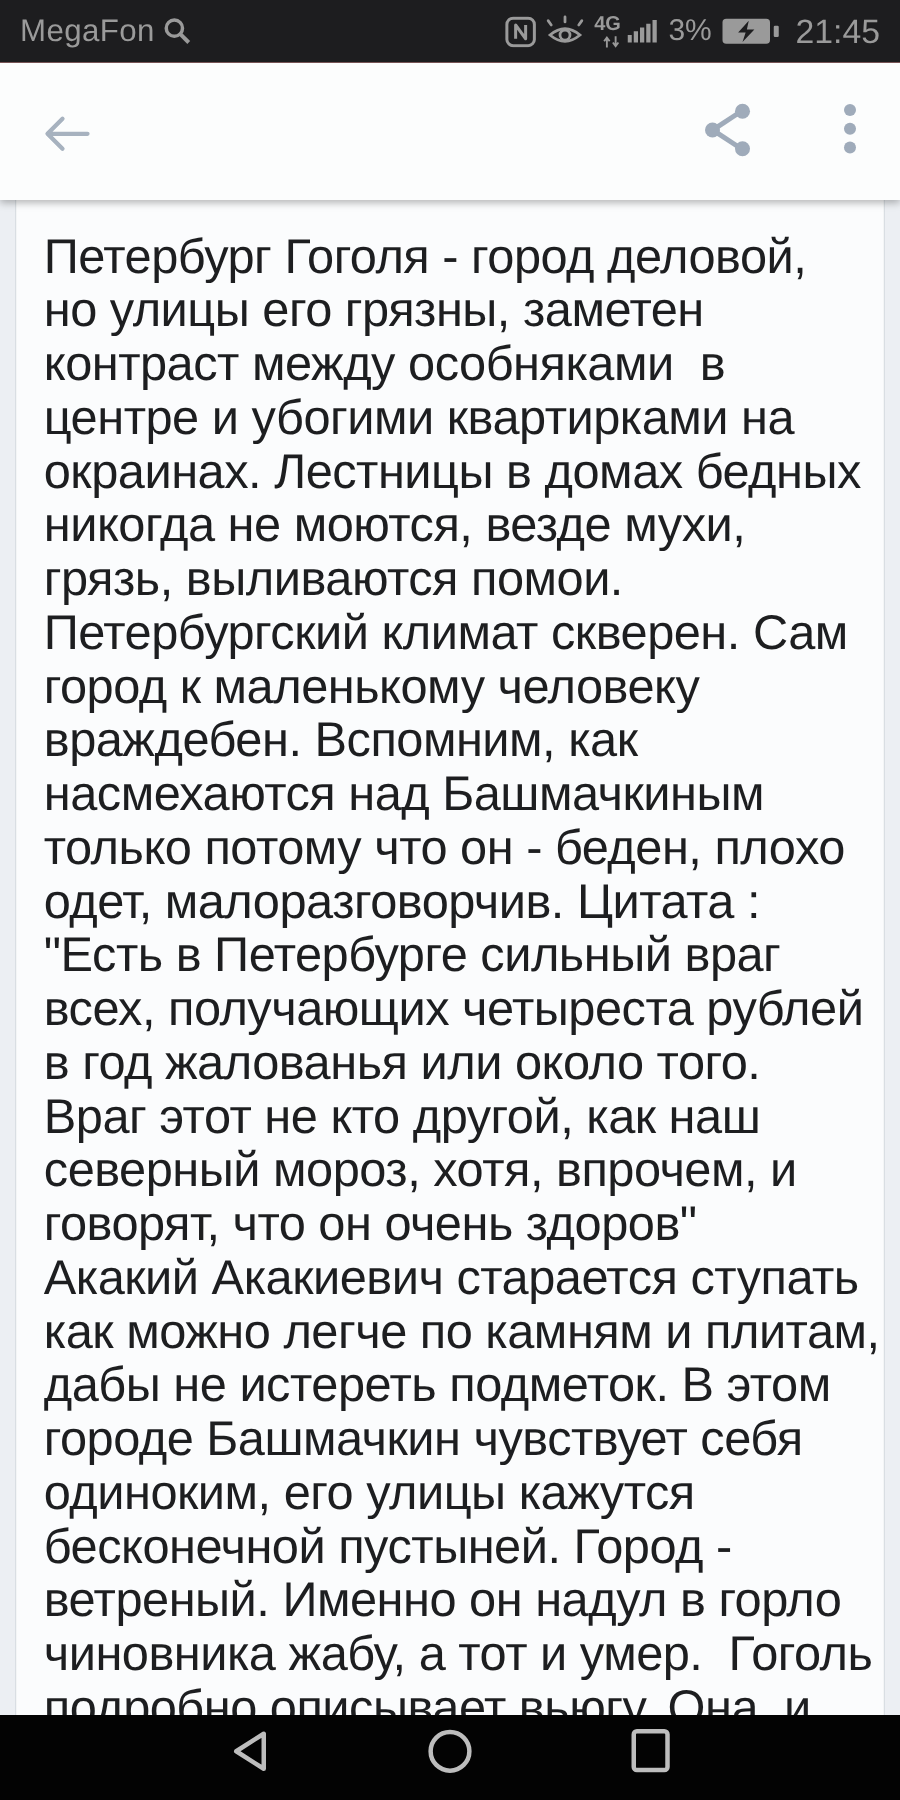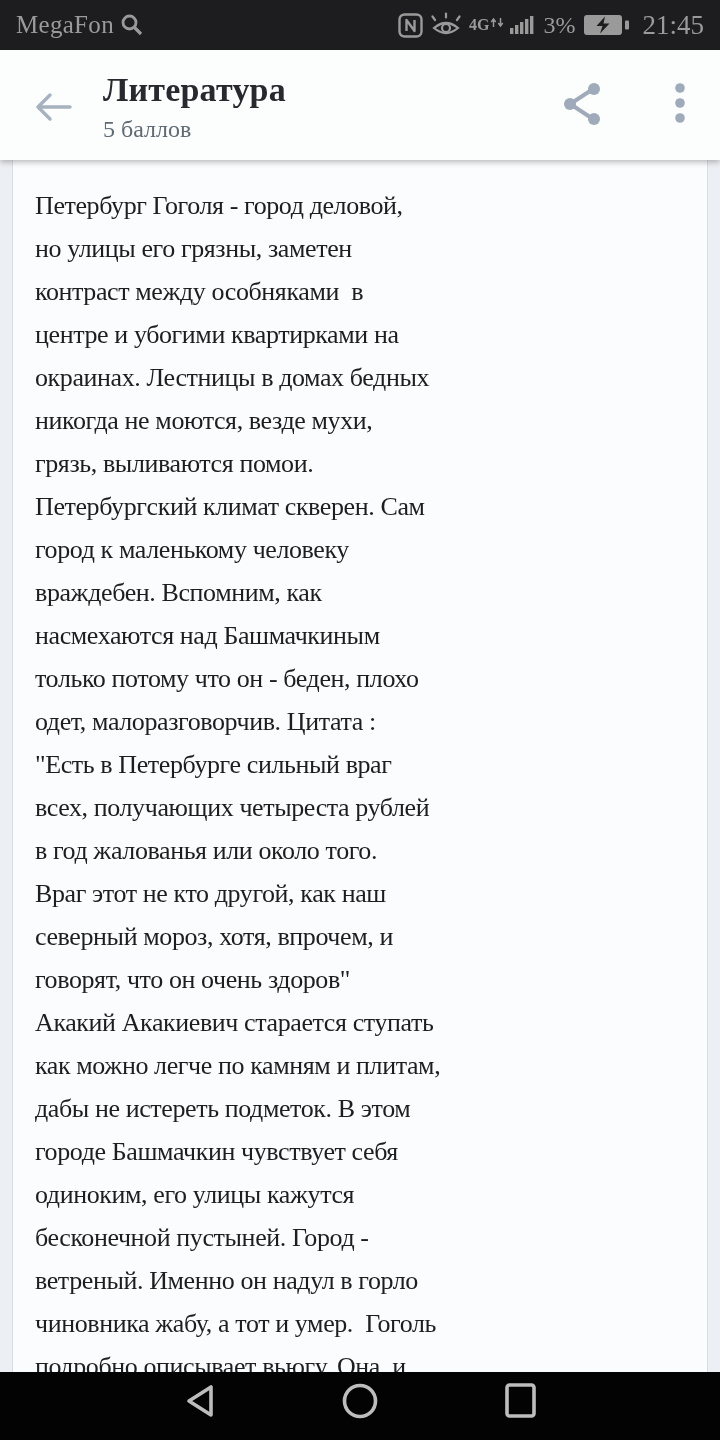--- a/index.html
+++ b/index.html
@@ -1,29 +1,29 @@
 <!DOCTYPE html>
 <html><head>
 <meta charset="utf-8">
 <style>
   html,body{margin:0;padding:0;background:#000;}
   .screen{
     position:relative;width:720px;height:1440px;overflow:hidden;
-    background:#b91c1c;font-family:Liberation Serif, serif;
+    background:#b91c1c;font-family:Liberation Sans, sans-serif;
   }
   
   .status-bar{
     position:absolute;top:0;left:0;right:0;height:50px;background:#1d1d1f;
     display:flex;align-items:center;padding:0 16px;box-sizing:border-box;
     color:#9a9a9a;z-index:5;
   }
   .sb-left{display:flex;align-items:center;gap:6px;}
   .carrier{font-size:25px;letter-spacing:.3px;}
   .sb-right{margin-left:auto;display:flex;align-items:center;gap:8px;}
-  .net{display:flex;flex-direction:row;align-items:flex-start;line-height:1;margin-right:-3px;}
+  .net{display:flex;flex-direction:column;align-items:flex-end;line-height:1;margin-right:-3px;}
   .net-label{font-size:16px;font-weight:bold;letter-spacing:0;}
   .pct{font-size:24px;}
   .time{font-size:27px;margin-left:4px;}
   .sbicon{display:block;}
   
   .app-header{
     position:absolute;top:50px;left:0;right:0;height:110px;background:#fcfdfd;
     box-shadow:0 2px 6px rgba(0,0,0,.28);z-index:4;
   }
   .back-btn{position:absolute;left:32px;top:40px;width:42px;height:34px;background:none;border:none;padding:0;cursor:pointer;}
@@ -32,21 +32,21 @@
   .points{font-size:24px;color:#5f6a72;margin-top:8px;}
   .share-btn{position:absolute;left:560px;top:30px;width:46px;height:50px;background:none;border:none;padding:0;cursor:pointer;}
   .kebab-btn{position:absolute;left:662px;top:32px;width:36px;height:46px;background:none;border:none;padding:0;cursor:pointer;display:flex;justify-content:center;}
   
   .content-area{position:absolute;top:160px;left:0;right:0;bottom:0;background:#eceff3;}
   .card{
     position:absolute;left:12px;right:12px;top:0;bottom:0;background:#fbfcfd;
     border-left:1px solid #d9dee3;border-right:1px solid #d9dee3;overflow:hidden;
   }
   .answer-text{
-    margin:24px 0 0 22px;font-size:26px;line-height:43px;color:#1d1e20;
+    margin:24px 0 0 22px;font-size:39px;line-height:43px;color:#1d1e20;
     white-space:pre;letter-spacing:-0.4px;
   }
   
   .nav-bar{position:absolute;left:0;right:0;bottom:0;height:68px;background:#030303;z-index:6;}
   .nav-btn{position:absolute;top:9px;width:40px;height:40px;background:none;border:none;padding:0;cursor:pointer;}
   .nav-back{left:181px;}
   .nav-home{left:340px;}
   .nav-recents{left:501px;}
 </style>
 </head>
@@ -97,24 +97,20 @@
       <span class="time">21:45</span>
     </div>
   </div>
 
   <div class="app-header">
     <button class="back-btn">
       <svg width="42" height="34" viewBox="0 0 42 34">
         <path d="M38 17 H7 M18 5 L6 17 L18 29" fill="none" stroke="#a7b2bf" stroke-width="3.4" stroke-linecap="round" stroke-linejoin="round"></path>
       </svg>
     </button>
-    <div class="title-block">
-      <div class="page-title">Литература</div>
-      <div class="points">5 баллов</div>
-    </div>
     <button class="share-btn">
       <svg width="44" height="48" viewBox="0 0 44 48">
         <line x1="29" y1="11" x2="13" y2="21.5" stroke="#9fabba" stroke-width="4"></line>
         <line x1="13" y1="26.5" x2="29" y2="37" stroke="#9fabba" stroke-width="4"></line>
         <circle cx="33" cy="9" r="6" fill="#9fabba"></circle>
         <circle cx="9" cy="24" r="6" fill="#9fabba"></circle>
         <circle cx="33" cy="39" r="6" fill="#9fabba"></circle>
       </svg>
     </button>
     <button class="kebab-btn">

